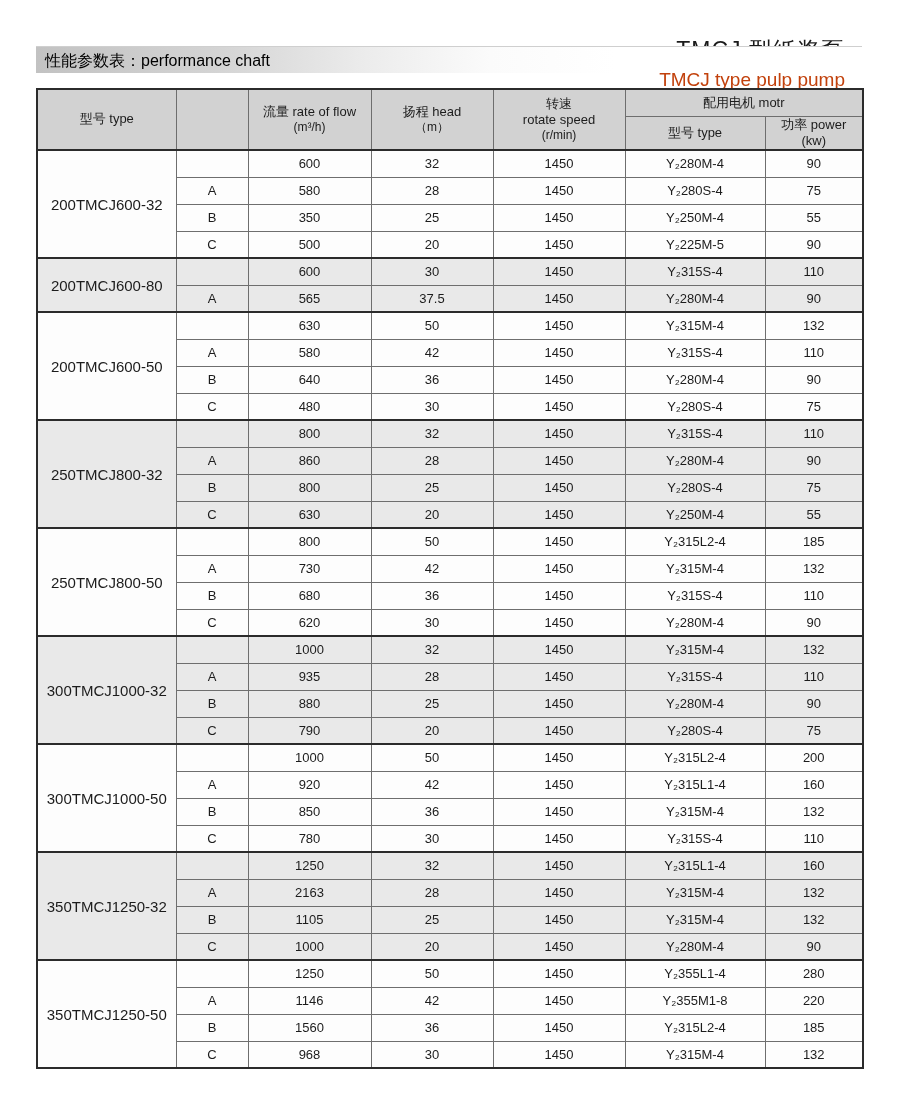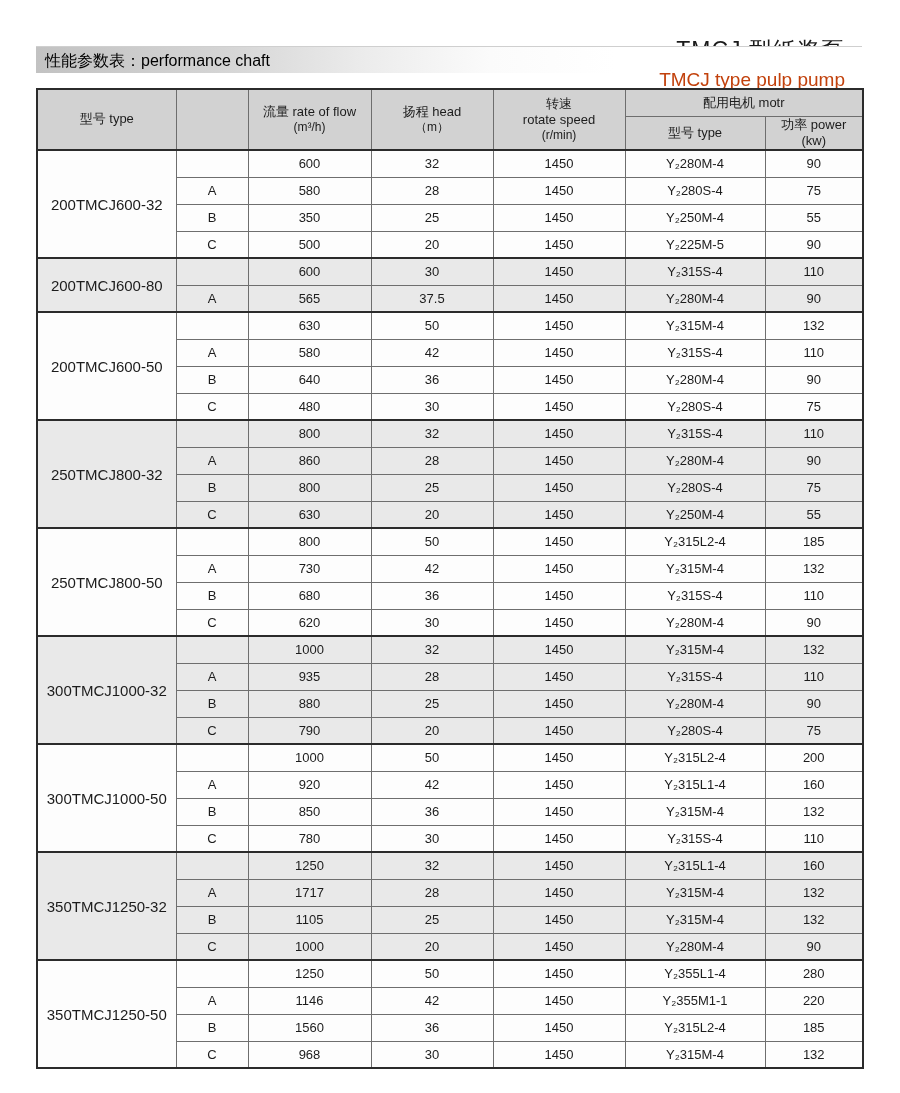--- a/index.html
+++ b/index.html
@@ -345,21 +345,21 @@
           <td rowspan="4" class="model-cell">350TMCJ1250-32</td>
           <td></td>
           <td>1250</td>
           <td>32</td>
           <td>1450</td>
           <td>Y₂315L1-4</td>
           <td>160</td>
         </tr>
         <tr class="shaded">
           <td>A</td>
-          <td>1717</td>
+          <td>2163</td>
           <td>28</td>
           <td>1450</td>
           <td>Y₂315M-4</td>
           <td>132</td>
         </tr>
         <tr class="shaded">
           <td>B</td>
           <td>1105</td>
           <td>25</td>
           <td>1450</td>
@@ -381,21 +381,21 @@
           <td>50</td>
           <td>1450</td>
           <td>Y₂355L1-4</td>
           <td>280</td>
         </tr>
         <tr class="plain">
           <td>A</td>
           <td>1146</td>
           <td>42</td>
           <td>1450</td>
-          <td>Y₂355M1-1</td>
+          <td>Y₂355M1-8</td>
           <td>220</td>
         </tr>
         <tr class="plain">
           <td>B</td>
           <td>1560</td>
           <td>36</td>
           <td>1450</td>
           <td>Y₂315L2-4</td>
           <td>185</td>
         </tr>

